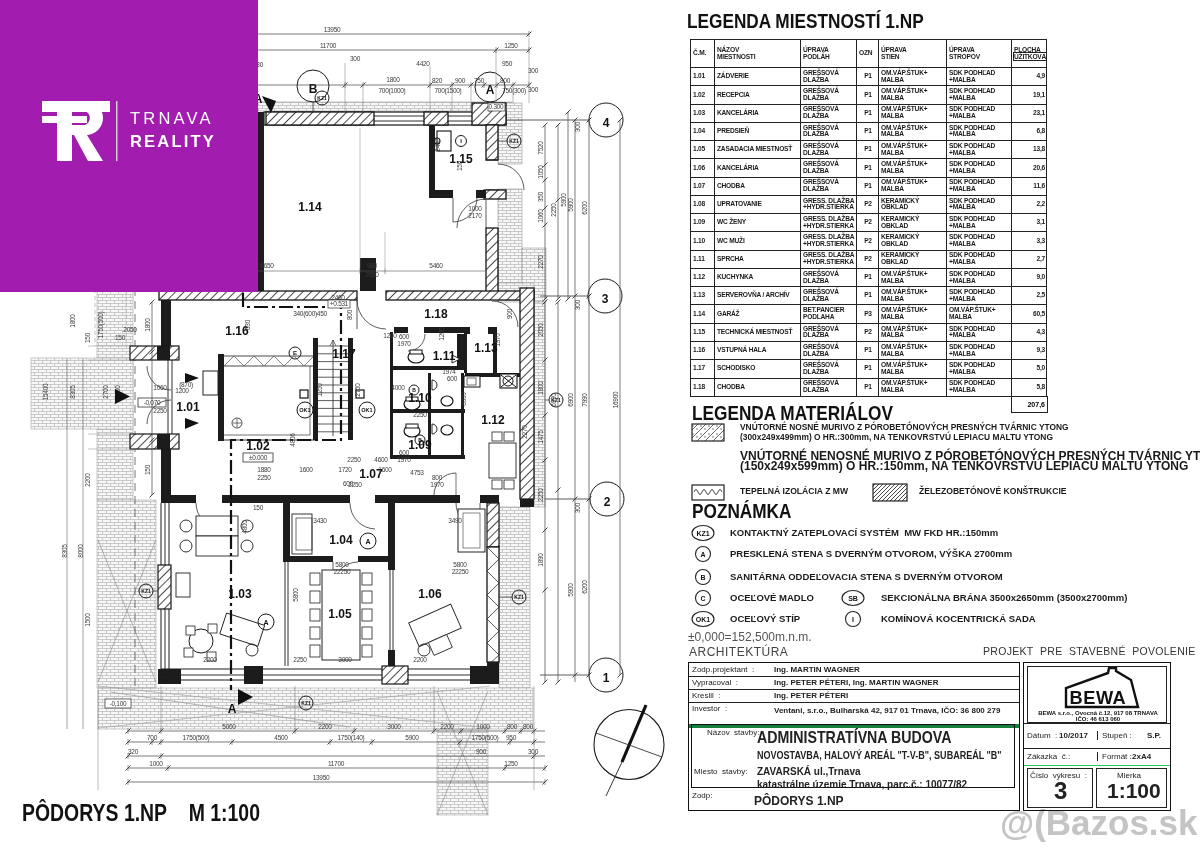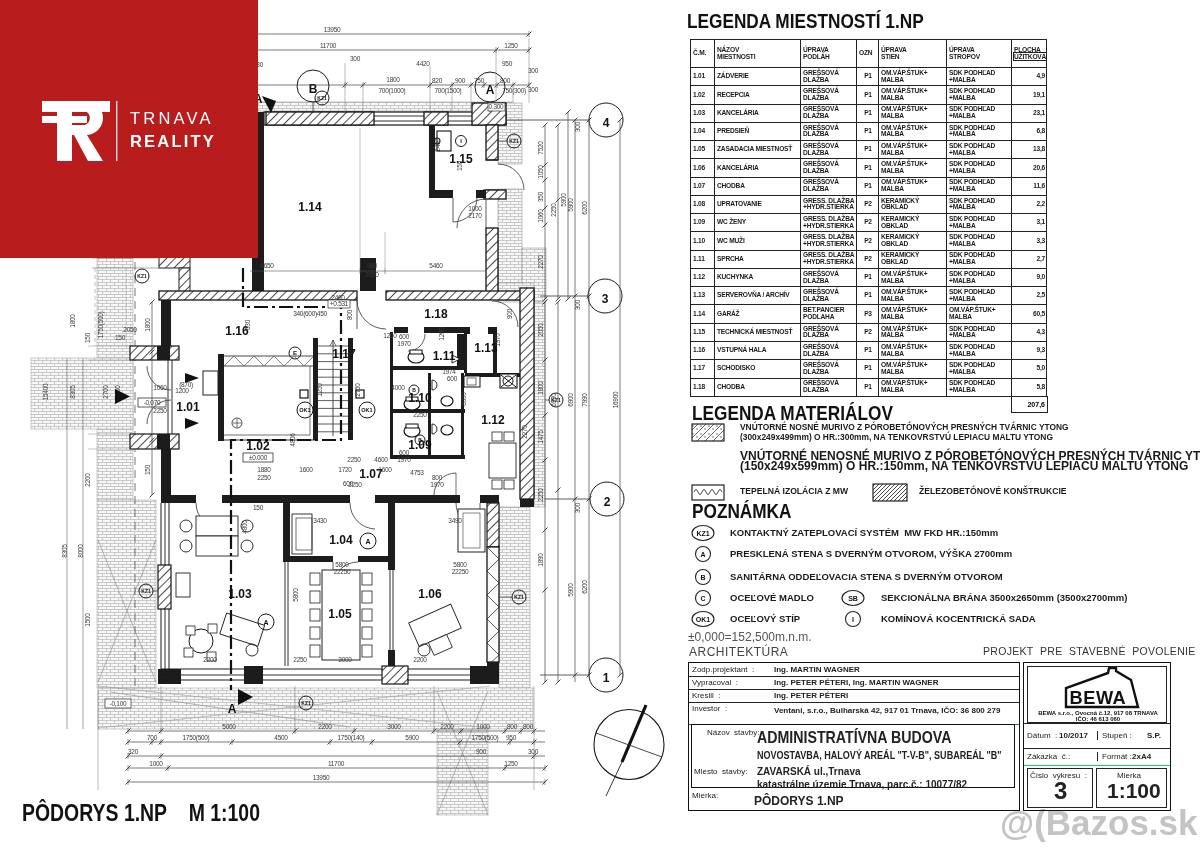--- a/index.html
+++ b/index.html
@@ -803,21 +803,21 @@
 <line x1="646" y1="705" x2="622" y2="762" stroke="#111" stroke-width="3.2"></line>
 <line x1="622" y1="762" x2="606" y2="796" stroke="#333" stroke-width="1"></line>
 <line x1="596" y1="733" x2="662" y2="757" stroke="#333" stroke-width="0.9"></line>
 
 <text x="22" y="821" font-size="23" font-weight="bold" fill="#111" letter-spacing="0" textLength="238" lengthAdjust="spacingAndGlyphs">PÔDORYS 1.NP&nbsp;&nbsp;&nbsp;&nbsp;M 1:100</text>
 
 <text x="1000" y="835" font-size="35" font-weight="bold" fill="#c4c4c4" letter-spacing="0">@(Bazos.sk</text>
 </g>
     </svg>
 
-<div class="abs" style="left:0;top:0;width:258px;height:258px;background:#b91c1c;">
+<div class="abs" style="left:0;top:0;width:258px;height:292px;background:#a21caf;">
 <svg width="258" height="258" viewBox="0 0 258 258">
   <g fill="#fff">
     <rect x="42" y="101" width="68" height="11"></rect>
     <rect x="42" y="116" width="45" height="7"></rect>
     <rect x="57" y="101" width="15" height="60"></rect>
     <path d="M72 101 h14 a17 17 0 0 1 0 34 h-14 v-10 h13 a7.5 7.5 0 0 0 0 -14 h-13 Z"></path>
     <path d="M74 135 h13 l16 26 h-15 Z"></path>
   </g>
   <rect x="116" y="101" width="1.5" height="60" fill="#cfcfcf"></rect>
   <text x="130" y="124" font-size="16.5" fill="#fff" letter-spacing="3.2" font-family="Liberation Sans,sans-serif">TRNAVA</text>
@@ -1092,35 +1092,35 @@
   <div style="position:absolute;left:0;top:26px;width:100%;height:13px;border-bottom:1px solid #222;">
     <span style="position:absolute;left:3px;top:2px;">Kreslil&nbsp; :</span>
         <span style="position:absolute;left:85px;top:2px;font-weight:bold;">Ing. PETER PÉTERI</span>
       </div>
 
   <div style="position:absolute;left:0;top:13px;width:100%;height:13px;border-bottom:1px solid #222;">
     <span style="position:absolute;left:3px;top:2px;">Vypracoval&nbsp; :</span>
         <span style="position:absolute;left:85px;top:2px;font-weight:bold;">Ing. PETER PÉTERI, Ing. MARTIN WAGNER</span>
       </div>
 
-  <div style="position:absolute;left:0;top:39px;width:100%;height:22px;border-bottom:1px solid #15803d;text-align:right;">
+  <div style="position:absolute;left:0;top:39px;width:100%;height:22px;border-bottom:4px solid #15803d;text-align:right;">
     <span style="position:absolute;left:3px;top:2px;">Investor&nbsp; :</span>
         <span style="position:absolute;left:85px;top:4px;font-weight:bold;">Ventani, s.r.o., Bulharská 42, 917 01 Trnava, IČO: 36 800 279</span>
       </div>
 
   <div style="position:absolute;left:2px;top:61px;width:322px;height:62px;border:1.5px solid #111;">
     <span style="position:absolute;left:2px;top:3px;padding-left:13px;">Názov&nbsp; stavby:</span>
     <span style="position:absolute;left:65px;top:3px;font-weight:bold;font-size:16.5px;letter-spacing:0;transform:scaleX(0.86);transform-origin:0 0;white-space:nowrap;">ADMINISTRATÍVNA BUDOVA</span>
     <span style="position:absolute;left:65px;top:24px;font-weight:bold;font-size:11px;white-space:nowrap;transform:scaleX(0.82);transform-origin:0 0;">NOVOSTAVBA, HALOVÝ AREÁL "T-V-B", SUBAREÁL "B"</span>
     <span style="position:absolute;left:2px;top:42px;">Miesto&nbsp; stavby:</span>
     <span style="position:absolute;left:65px;top:40px;font-weight:bold;font-size:10px;line-height:13px;white-space:nowrap;">ZAVARSKÁ ul.,Trnava<br>katastrálne územie Trnava, parc.č.: 10077/82</span>
   </div>
 
   <div style="position:absolute;left:0;top:125px;width:100%;height:22px;">
-    <span style="position:absolute;left:3px;top:3px;">Mierka:</span>
+    <span style="position:absolute;left:3px;top:3px;">Zodp:</span>
     <span style="position:absolute;left:65px;top:6px;font-weight:bold;font-size:12px;">PÔDORYS 1.NP</span>
   </div>
 </div>
 
 <div class="abs" style="left:1023px;top:662px;width:146px;height:147px;border:1.5px solid #111;font-size:8px;color:#222;">
 
   <div style="position:absolute;left:3px;top:3px;width:138px;height:55px;border:1px solid #222;">
     <svg width="138" height="55" viewBox="0 0 138 55">
       <g stroke="#111" fill="none" stroke-width="2">
         <path d="M38 40 V21 L80 6 L81 1 L88 1 L88 4 L103 13 L110 40 Z" stroke-width="2.4"></path>

